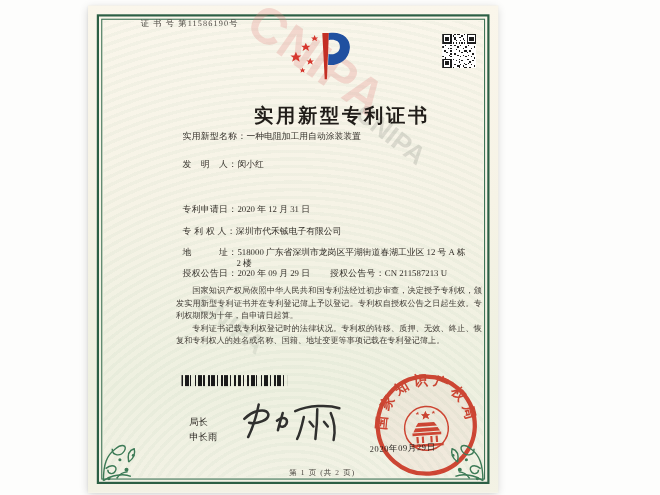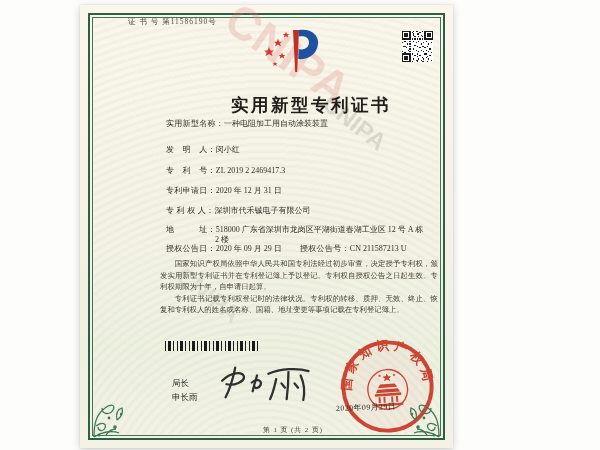--- a/index.html
+++ b/index.html
@@ -81,21 +81,20 @@
         <path d="M0,18h7v7h-7zM1,19v5h5v-5z"></path>
           <rect x="2" y="20" width="3" height="3"></rect>
         <path d="M9 0h1v1h-1zM11 0h2v1h-2zM16 0h1v1h-1zM8 1h1v1h-1zM14 1h1v1h-1zM9 2h1v1h-1zM12 2h2v1h-2zM15 3h1v1h-1zM9 3h1v1h-1zM10 4h1v1h-1zM13 4h1v1h-1zM16 4h1v1h-1zM8 6h1v1h-1zM10 6h1v1h-1zM12 6h1v1h-1zM14 6h1v1h-1zM16 6h1v1h-1zM6 8h1v1h-1zM6 10h1v1h-1zM6 12h1v1h-1zM6 14h1v1h-1zM6 16h1v1h-1zM2 8h1v1h-1zM0 9h1v1h-1zM4 10h1v1h-1zM1 12h2v1h-2zM3 13h1v1h-1zM5 15h1v1h-1zM0 16h1v1h-1zM2 17h1v1h-1zM9 8h1v1h-1zM13 8h1v1h-1zM19 8h1v1h-1zM11 9h1v1h-1zM17 9h1v1h-1zM23 9h1v1h-1zM15 10h1v1h-1zM21 10h1v1h-1zM10 11h1v1h-1zM12 12h1v1h-1zM16 12h2v1h-2zM20 12h1v1h-1zM14 13h1v1h-1zM18 13h1v1h-1zM22 14h1v1h-1zM9 14h1v1h-1zM11 15h1v1h-1zM15 15h1v1h-1zM19 15h1v1h-1zM13 16h1v1h-1zM17 16h1v1h-1zM21 16h1v1h-1zM23 17h1v1h-1zM8 18h1v1h-1zM12 18h1v1h-1zM18 18h2v1h-2zM10 19h1v1h-1zM14 19h1v1h-1zM22 19h1v1h-1zM12 20h1v1h-1zM16 21h1v1h-1zM20 20h1v1h-1zM19 21h1v1h-1zM9 22h1v1h-1zM13 22h1v1h-1zM17 22h1v1h-1zM21 22h1v1h-1zM11 23h2v1h-2zM15 23h1v1h-1zM23 23h1v1h-1zM8 24h1v1h-1zM12 24h1v1h-1zM16 24h2v1h-2zM20 24h1v1h-1z"></path>
       </g>
     </svg>
 
     <h1 class="title">实用新型专利证书</h1>
 
     <div class="line" style="top:113px"><span class="lab">实用新型名称：</span><span>一种电阻加工用自动涂装装置</span></div>
     <div class="line" style="top:139px"><span class="lab">发　明　人：</span><span>闵小红</span></div>
-    <div class="line" style="top:160px"><span class="lab">专　利　号：</span><span>ZL 2019 2 2469417.3</span></div>
     <div class="line" style="top:180px"><span class="lab">专利申请日：</span><span>2020 年 12 月 31 日</span></div>
     <div class="line" style="top:200px"><span class="lab">专 利 权 人：</span><span>深圳市代禾铖电子有限公司</span></div>
     <div class="line" style="top:219px"><span class="lab">地　　　址：</span><span class="addr-val">518000 广东省深圳市龙岗区平湖街道春湖工业区 12 号 A 栋</span></div>
     <div class="addr2">2 楼</div>
     <div class="line" style="top:238px"><span class="lab">授权公告日：</span><span>2020 年 09 月 29 日</span></div>
     <div class="line" style="top:238px;left:220px"><span class="lab">授权公告号：</span><span>CN 211587213 U</span></div>
 
     <div class="paras">
       <p>国家知识产权局依照中华人民共和国专利法经过初步审查，决定授予专利权，颁发实用新型专利证书并在专利登记簿上予以登记。专利权自授权公告之日起生效。专利权期限为十年，自申请日起算。</p>
       <p>专利证书记载专利权登记时的法律状况。专利权的转移、质押、无效、终止、恢复和专利权人的姓名或名称、国籍、地址变更等事项记载在专利登记簿上。</p>

